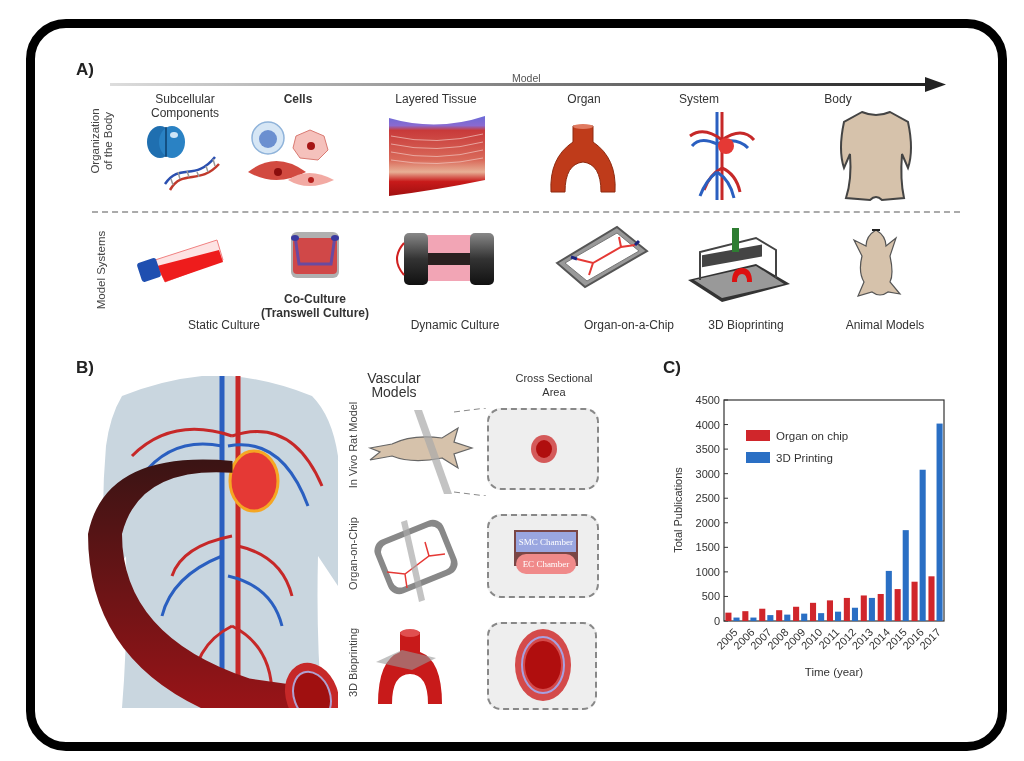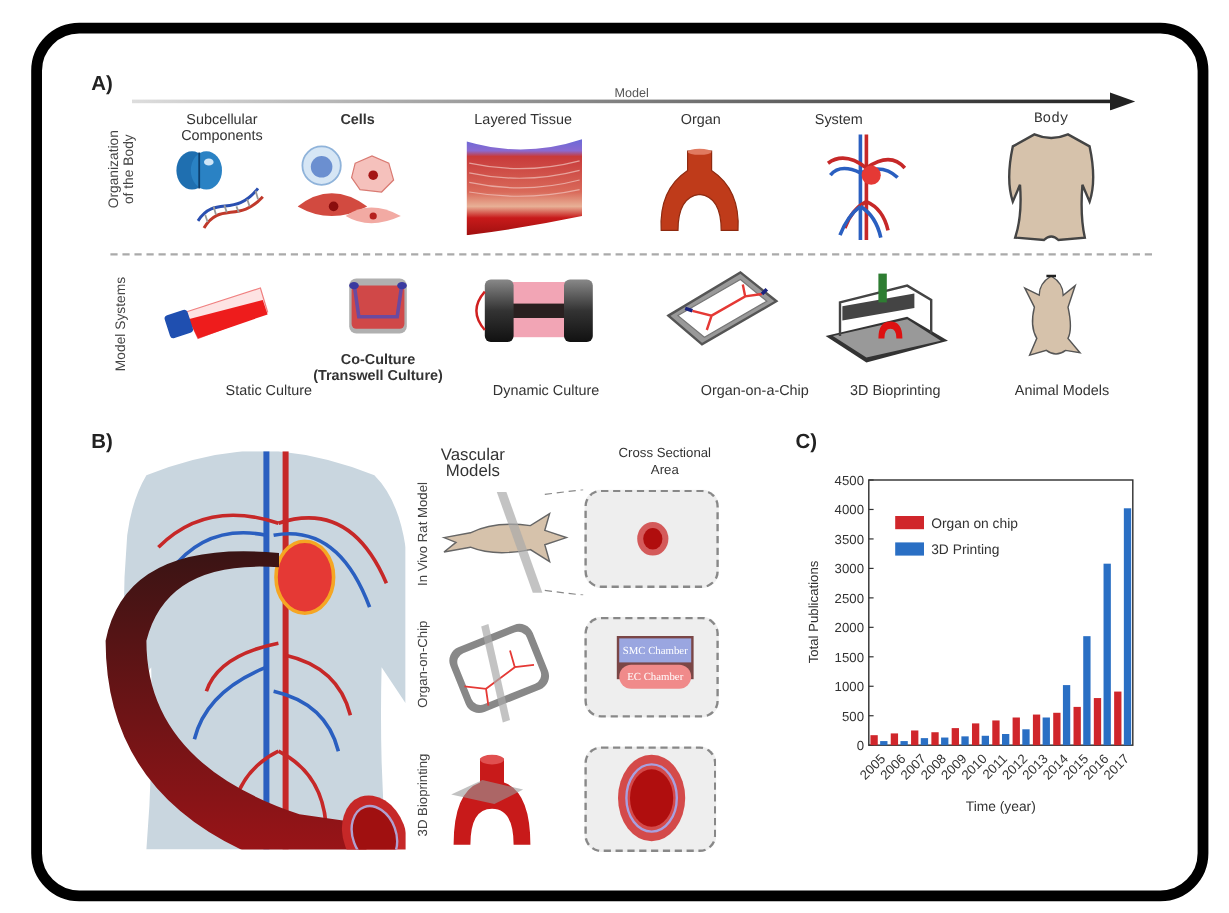--- a/index.html
+++ b/index.html
@@ -40,21 +40,21 @@
 <div class="abs" style="left:92px;top:211px;width:868px;border-top:2px dashed #aaa;"></div>
 
 <div class="cap" style="left:185px;top:92px;">
   <div>Subcellular</div>
   <div>Components</div>
 </div>
 <div class="cap" style="left:298px;top:92px;font-weight:bold;">Cells</div>
 <div class="cap" style="left:436px;top:92px;">Layered Tissue</div>
 <div class="cap" style="left:584px;top:92px;">Organ</div>
 <div class="cap" style="left:699px;top:92px;">System</div>
-<div class="cap" style="left:876px;top:92px;font-family:Liberation Mono, monospace;">Body</div>
+<div class="cap" style="left:838px;top:92px;">Body</div>
 
 <svg class="abs" style="left:145px;top:122px;" width="85" height="72">
   <ellipse cx="15" cy="20" rx="13" ry="16" fill="#1f6fb0"></ellipse>
   <ellipse cx="27" cy="20" rx="13" ry="16" fill="#2a82c4"></ellipse>
   <line x1="21" y1="5" x2="21" y2="35" stroke="#0d3f6e" stroke-width="1.5"></line>
   <ellipse cx="29" cy="13" rx="4" ry="3" fill="#cfe6f7"></ellipse>
   <path d="M20,62 C35,40 50,60 70,35" stroke="#2a4fb0" stroke-width="2.5" fill="none"></path>
   <path d="M25,68 C38,46 54,64 74,42" stroke="#c0392b" stroke-width="2.5" fill="none"></path>
   <g stroke="#999" stroke-width="1.5">
     <line x1="26" y1="57" x2="28" y2="63"></line>

